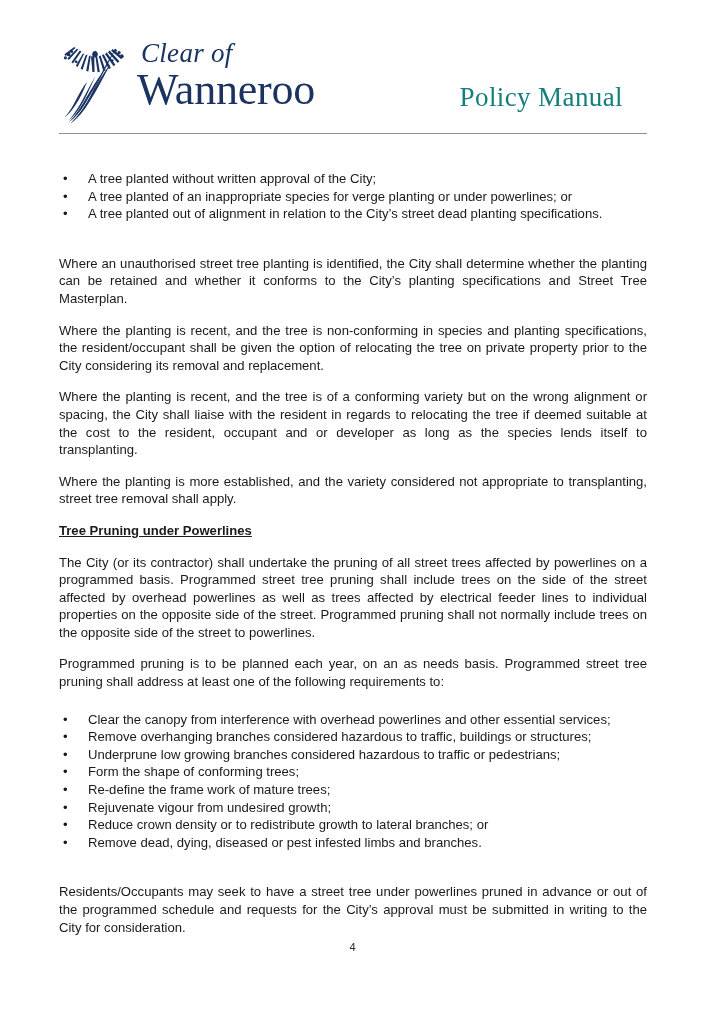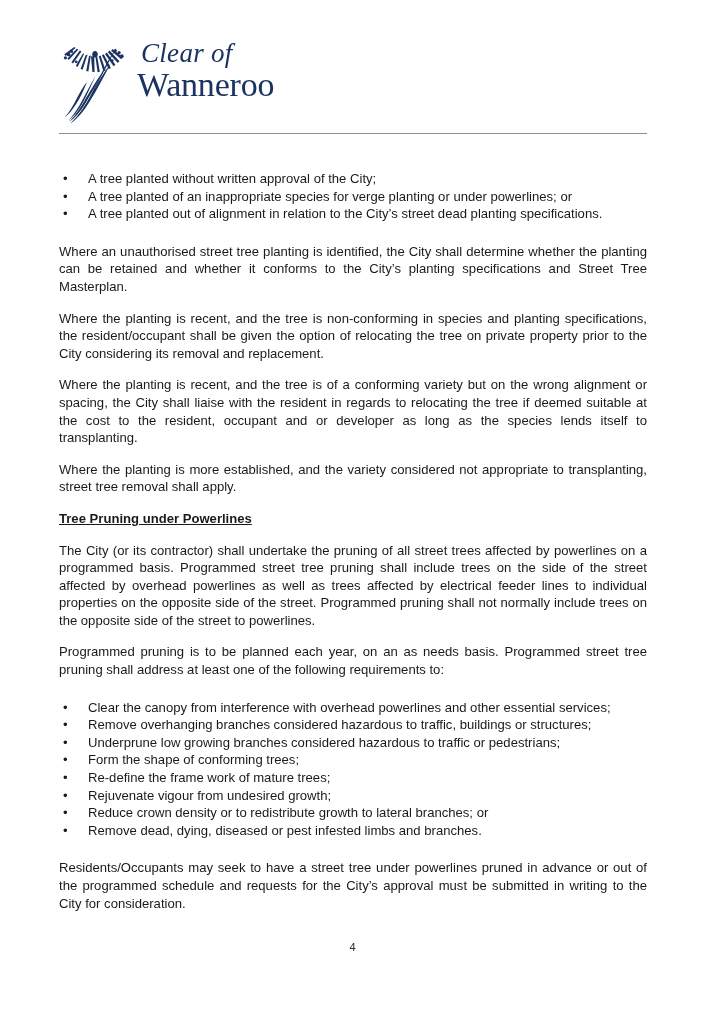--- a/index.html
+++ b/index.html
@@ -50,21 +50,21 @@
     font-family: "Liberation Serif", serif;
     font-style: italic;
     font-size: 27px;
     letter-spacing: 0.3px;
     display: block;
     margin-bottom: 1px;
     padding-left: 4px;
   }
   .logo-wanneroo {
     font-family: "Liberation Serif", serif;
-    font-size: 34px;
+    font-size: 44px;
     letter-spacing: -0.2px;
     display: block;
   }
   .policy-manual {
     position: absolute;
     right: 24px;
     top: 42px;
     font-family: "Liberation Serif", serif;
     font-size: 27px;
     color: #14807e;
@@ -81,21 +81,21 @@
   }
 
   
   .content {
     position: absolute;
     left: 59px;
     top: 170px;
     width: 588px;
   }
   p.para {
-    margin: 0 0 14px 0;
+    margin: 12px 0 14px 0;
     font-size: 13.1px;
     line-height: 17.6px;
     text-align: justify;
     text-justify: inter-word;
   }
   p.para:last-child { margin-bottom: 0; }
   h2.heading {
     margin: 0 0 14px 0;
     font-size: 13.1px;
     line-height: 17.6px;
@@ -188,20 +188,21 @@
             <path d="M28 40 C24.5 49 20.5 57 16.5 63 C13 68.5 9.5 72.5 5.5 75.5 C10.5 70 14 64 17.5 57 C21 50 24.5 44 28 40 Z"></path>
           </g>
         </svg>
       </span>
       <span class="logo-words">
         <span class="logo-city">Clear of</span>
         <span class="logo-wanneroo">Wanneroo</span>
       </span>
     </div>
 
+    <div class="policy-manual">Policy Manual</div>
   </div>
   <div class="header-rule"></div>
 
   <div class="content">
 
     <ul class="bullets">
       <li>
         <span class="bullet-dot">•</span>
         <span class="li-text">A tree planted without written approval of the City;</span>
       </li>

